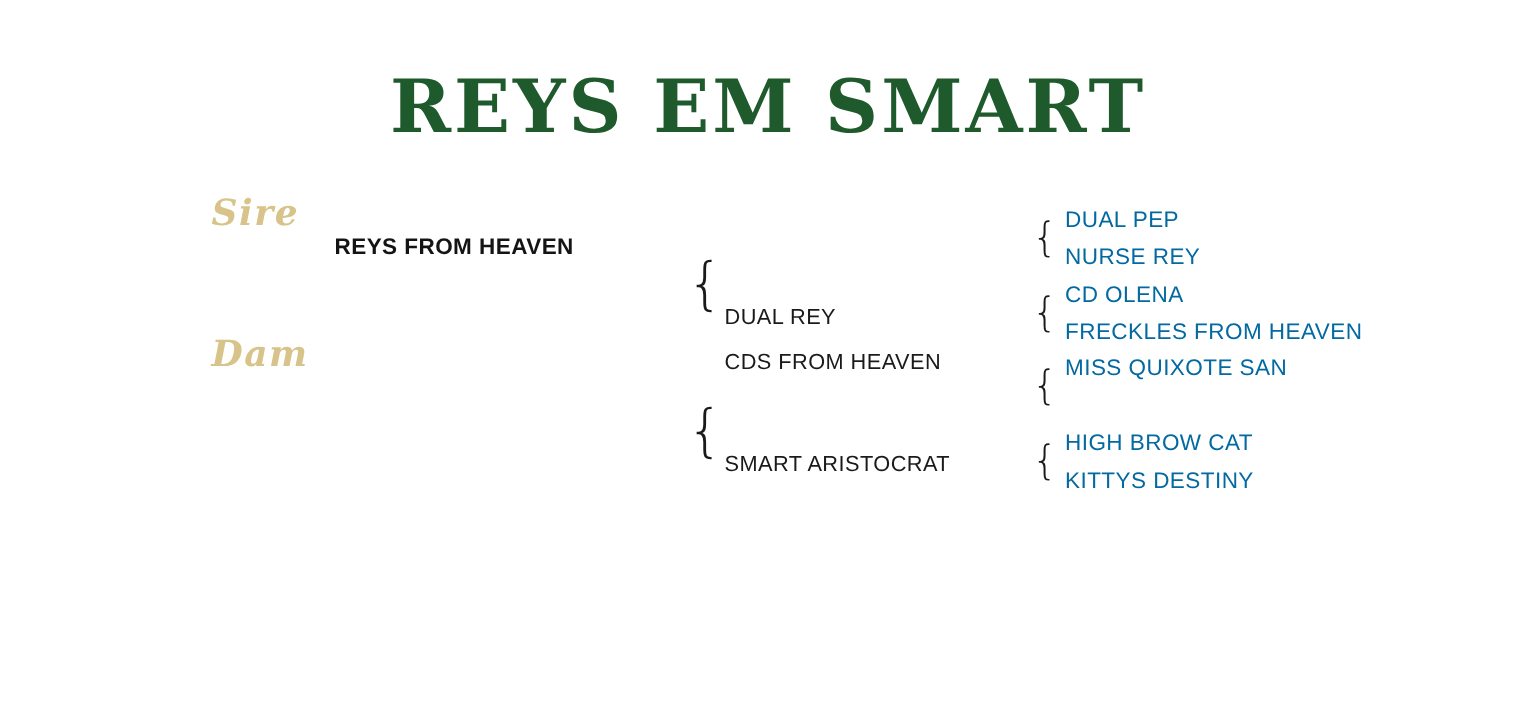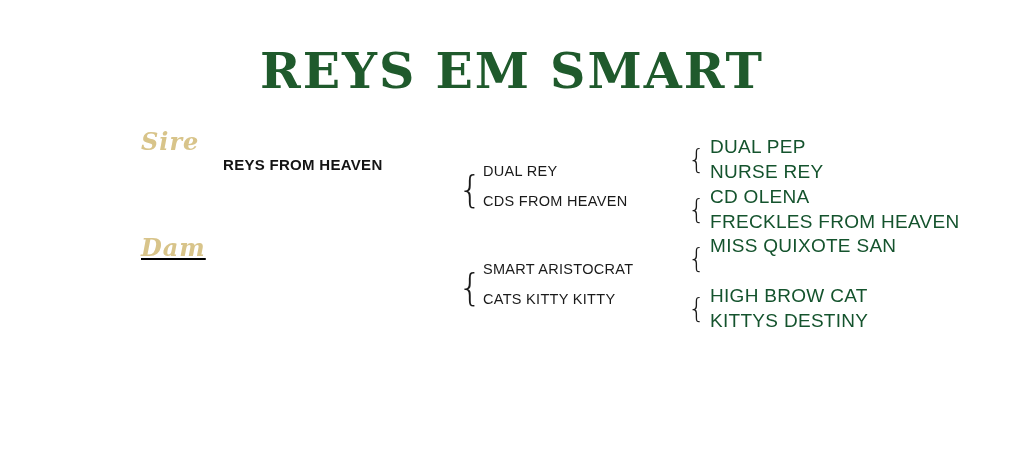--- a/index.html
+++ b/index.html
@@ -37,21 +37,21 @@
     white-space: nowrap;
   }
 
   
   .gen1-block {
     position: absolute;
     left: 135px;
     width: 300px;
   }
   .gen1-sire { top: 130px; }
-  .gen1-dam  { top: 236px; text-decoration: underline; }
+  .gen1-dam  { top: 224px; }
 
   .script-label {
     font-family: "DejaVu Serif", "Liberation Serif", serif;
     font-style: italic;
     font-weight: bold;
     font-size: 24px;
     color: #d8c48a;
     line-height: 1;
     letter-spacing: 1px;
     margin-left: 6px;
@@ -81,20 +81,21 @@
   }
   .brace-g3 {
     font-size: 27px;
   }
 
   
   .gen2-group {
     position: absolute;
     left: 483px;
     width: 220px;
+    margin-top: 41px;
   }
   .gen2-sire { top: 156px; }
   .gen2-dam  { top: 254px; }
   .gen2-item {
     font-family: "Liberation Sans", sans-serif;
     font-size: 14.5px;
     color: #1a1a1a;
     letter-spacing: 0.3px;
     text-transform: uppercase;
     line-height: 30px;
@@ -106,22 +107,22 @@
     position: absolute;
     left: 710px;
     width: 260px;
   }
   .gen3-a { top: 134px; }
   .gen3-b { top: 184px; }
   .gen3-c { top: 233px; }
   .gen3-d { top: 283px; }
   .gen3-item {
     font-family: "Liberation Sans", sans-serif;
-    font-size: 19px;
-    color: #14532d;
+    font-size: 15px;
+    color: #0369a1;
     letter-spacing: 0.3px;
     text-transform: uppercase;
     line-height: 25px;
     white-space: nowrap;
   }
 </style>
 </head>
 <body>
 
 <div class="pedigree-page">
@@ -140,21 +141,20 @@
   <div class="brace brace-g2" style="left:458px; top:170px;">{</div>
   <div class="brace brace-g2" style="left:458px; top:268px;">{</div>
 
   <div class="gen2-group gen2-sire">
     <div class="gen2-item">DUAL REY</div>
     <div class="gen2-item">CDS FROM HEAVEN</div>
   </div>
 
   <div class="gen2-group gen2-dam">
     <div class="gen2-item">SMART ARISTOCRAT</div>
-    <div class="gen2-item">CATS KITTY KITTY</div>
   </div>
 
   <div class="brace brace-g3" style="left:688px; top:145px;">{</div>
   <div class="brace brace-g3" style="left:688px; top:195px;">{</div>
   <div class="brace brace-g3" style="left:688px; top:244px;">{</div>
   <div class="brace brace-g3" style="left:688px; top:294px;">{</div>
 
   <div class="gen3-group gen3-a">
     <div class="gen3-item">DUAL PEP</div>
     <div class="gen3-item">NURSE REY</div>

